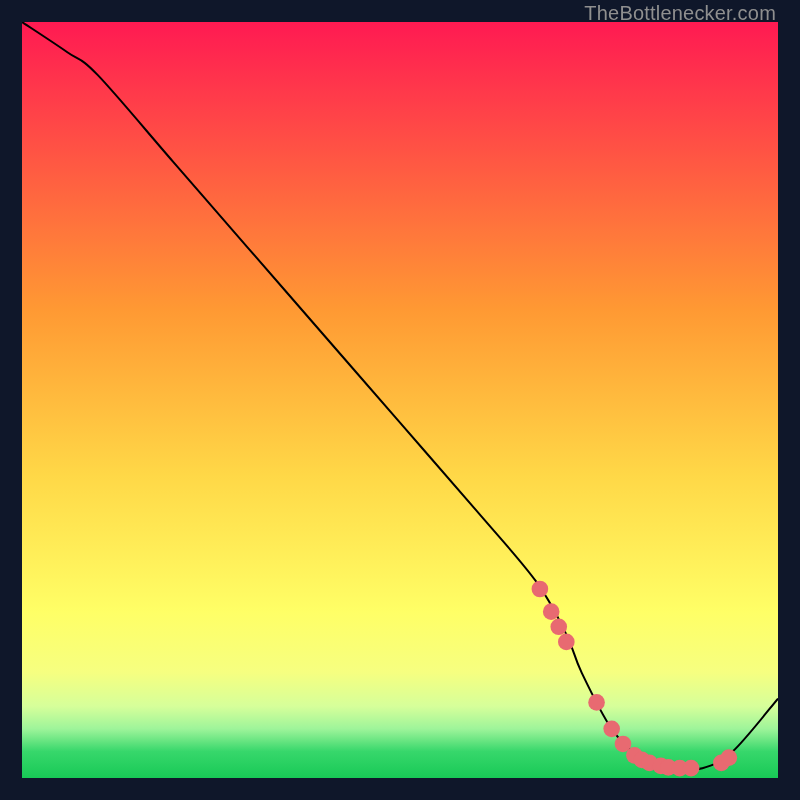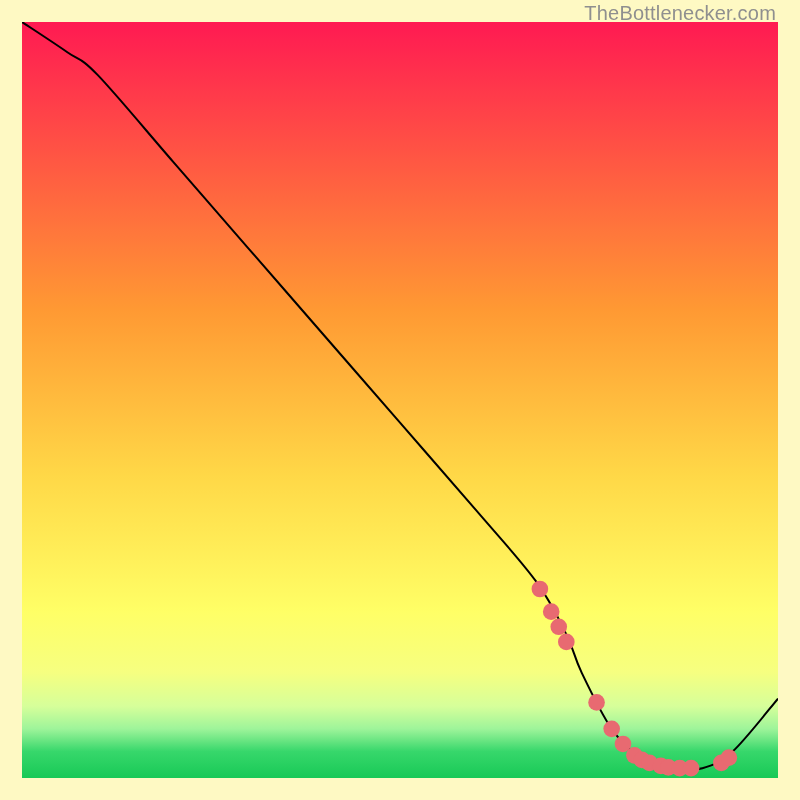--- a/index.html
+++ b/index.html
@@ -7,21 +7,21 @@
     padding: 0;
     width: 800px;
     height: 800px;
     background: #000;
     overflow: hidden;
   }
   .stage {
     position: relative;
     width: 800px;
     height: 800px;
-    background: #fef9c3;
+    background: #0f172a;
   }
   .plot {
     position: absolute;
     left: 22px;
     top: 22px;
     width: 756px;
     height: 756px;
   }
   .attribution {
     position: absolute;

